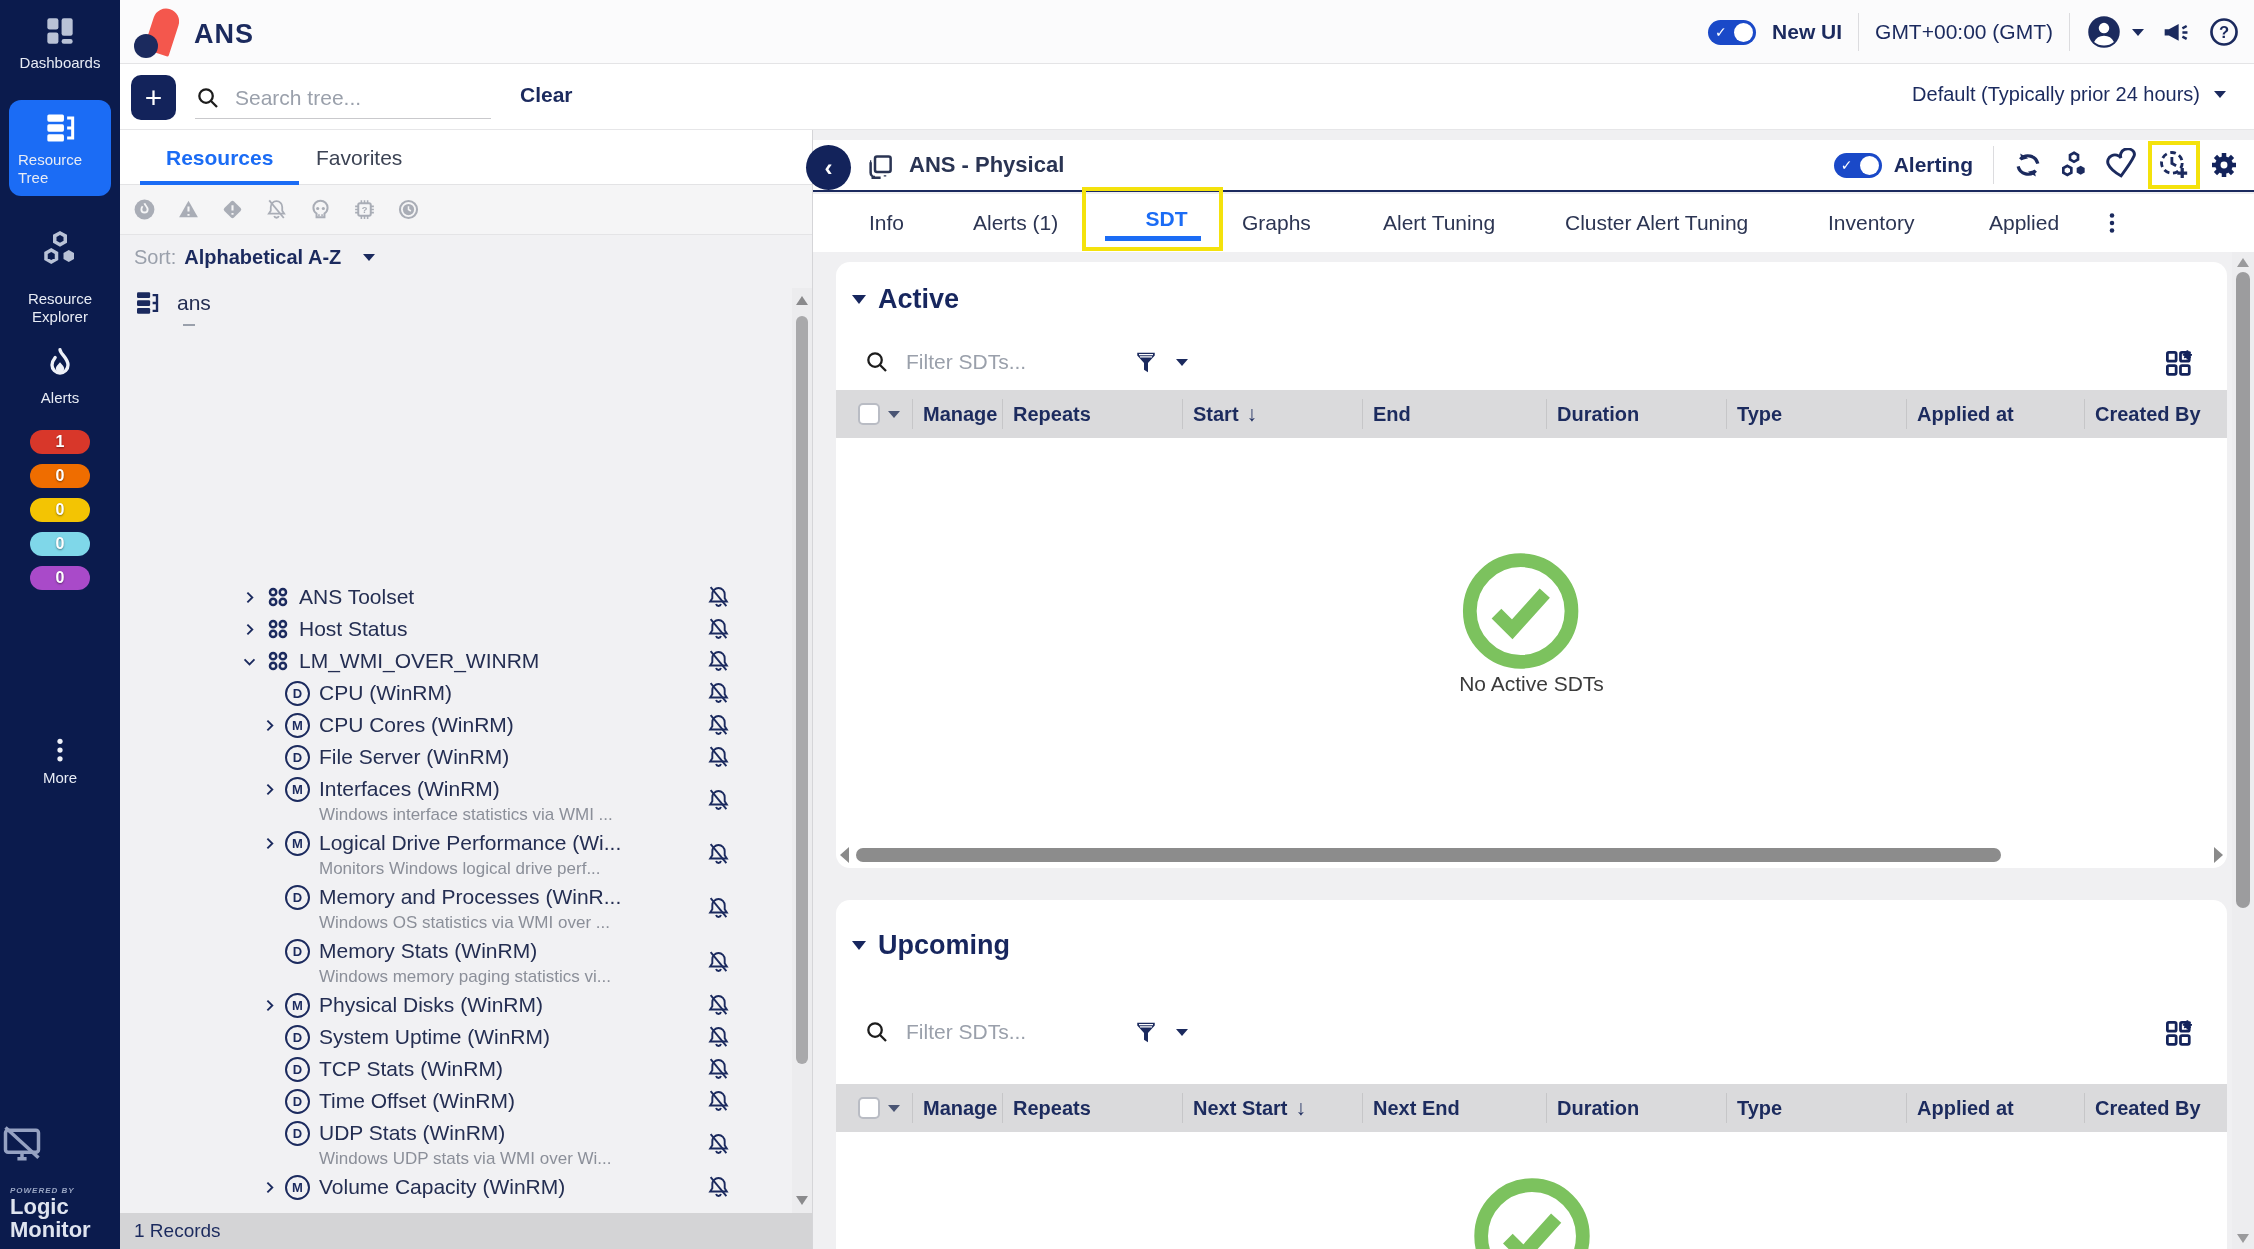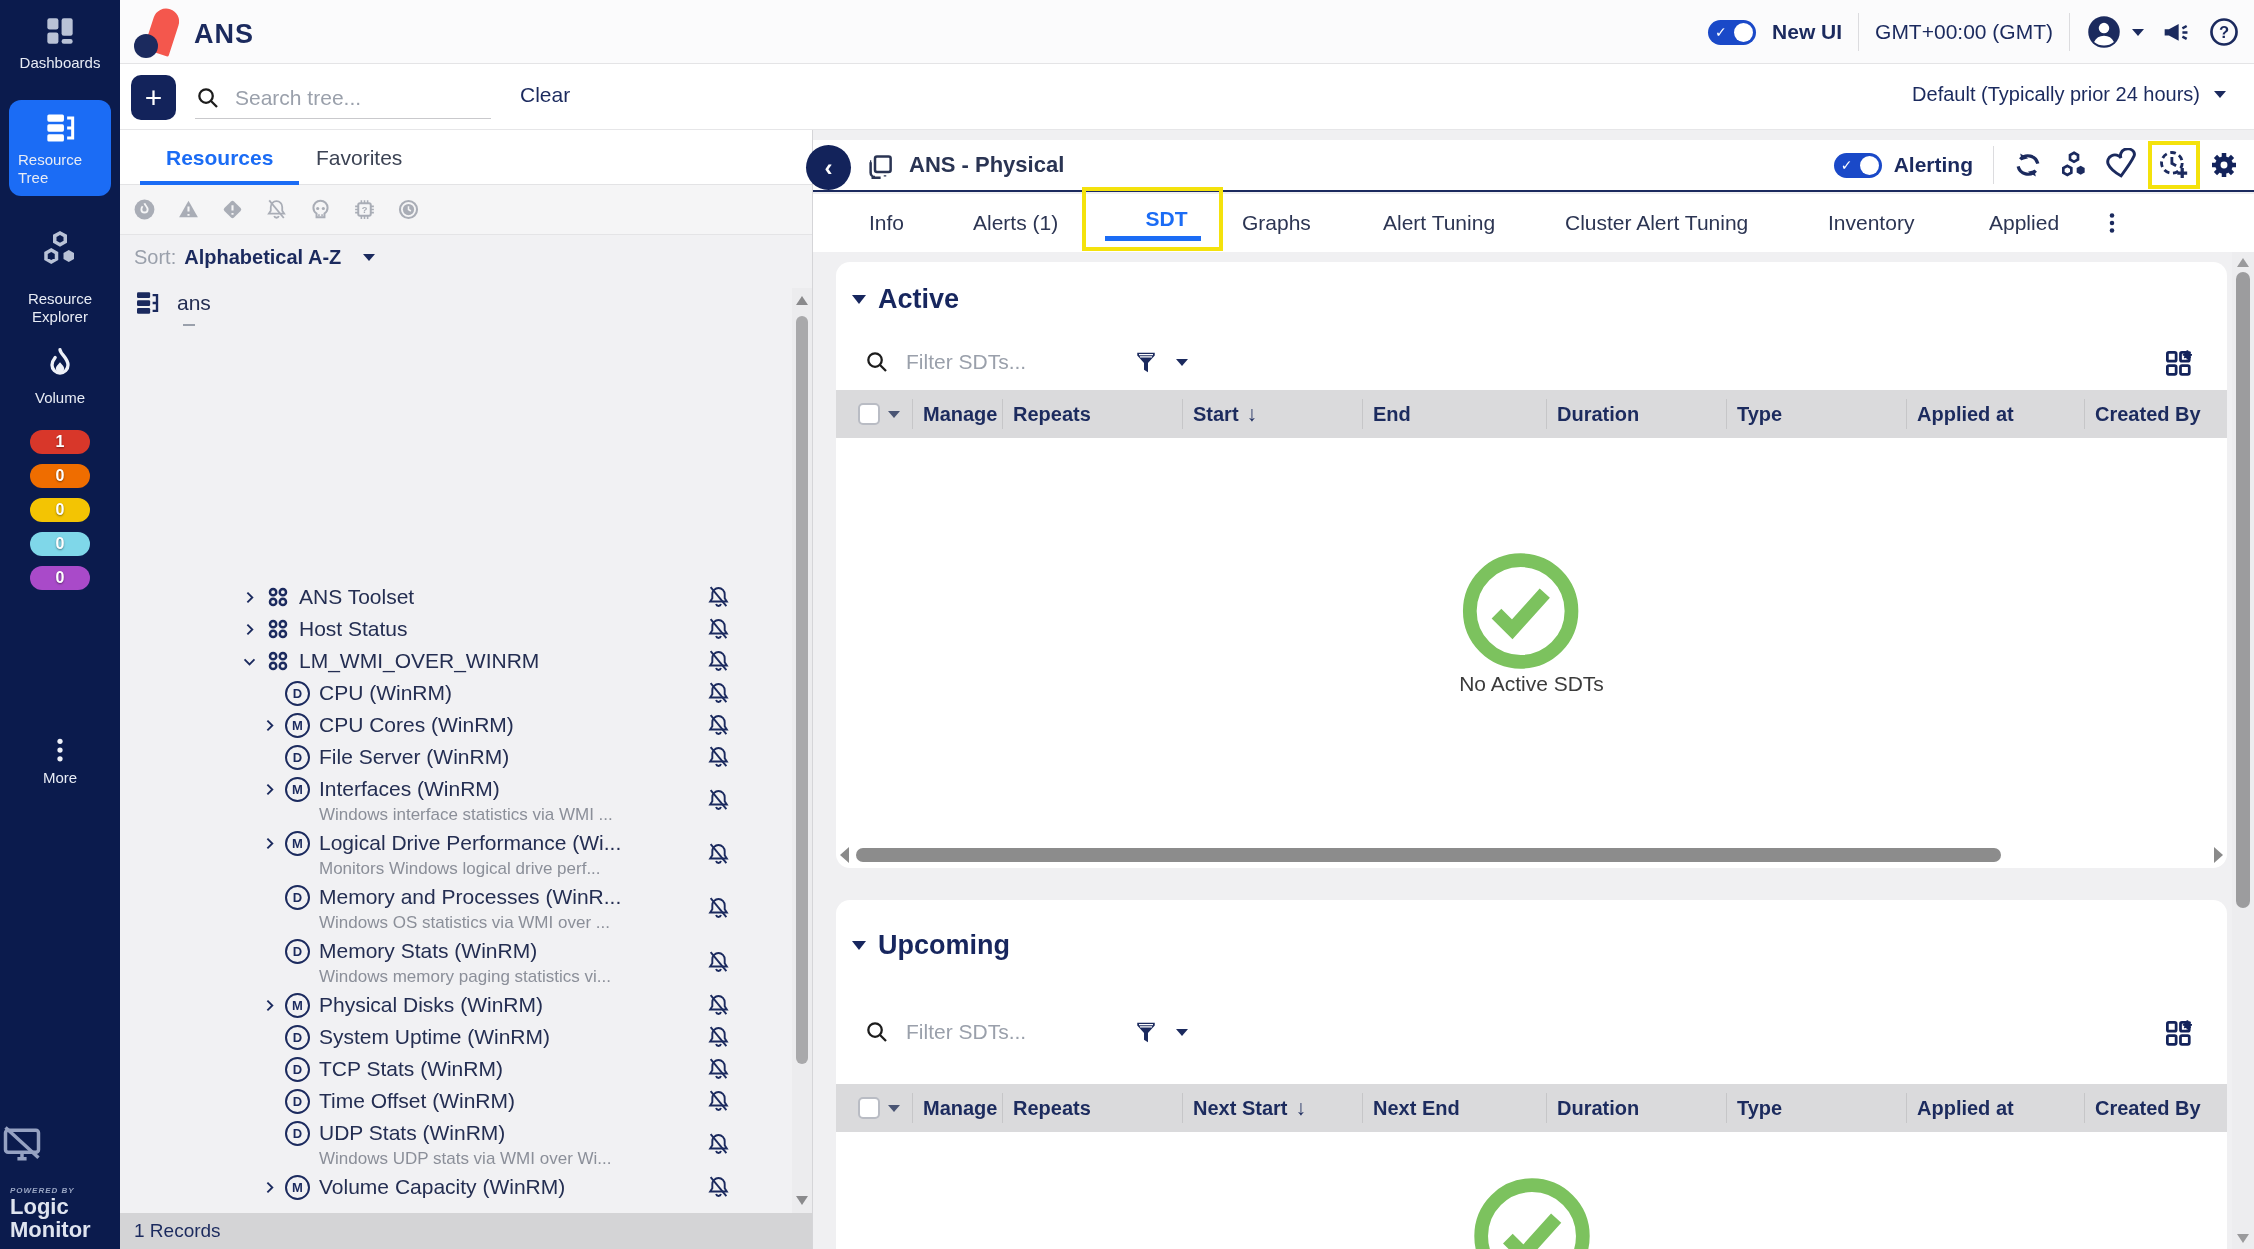--- a/index.html
+++ b/index.html
@@ -36,21 +36,21 @@
   .tb-text{font-size:21px;font-weight:700;color:#1b2a5e;}
   .tb-text.normal{font-weight:400;}
 
   
   .toolbar{position:absolute;left:120px;top:65px;right:0;height:65px;background:#fff;border-bottom:1px solid #e6e6e8;}
   .plus-btn{position:absolute;left:11px;top:10px;width:45px;height:45px;background:#13235b;border-radius:10px;
             color:#fff;font-size:30px;display:flex;align-items:center;justify-content:center;font-weight:300;}
   .search-wrap{position:absolute;left:75px;top:12px;width:296px;height:42px;border-bottom:1px solid #c9c9cc;
                display:flex;align-items:center;gap:14px;}
   .ph{font-size:21px;color:#9aa0ab;}
-  .clear-lnk{position:absolute;left:400px;top:18px;font-size:21px;color:#1b2a5e;}
+  .clear-lnk{position:absolute;left:400px;top:18px;font-size:21px;color:#1b2a5e;font-weight:bold;}
   .range-sel{position:absolute;right:28px;top:18px;display:flex;align-items:center;gap:14px;font-size:20px;color:#1b2a5e;}
 
   
   .tree-panel{position:absolute;left:120px;top:130px;width:693px;bottom:0;background:#f1f1f3;border-right:1px solid #d5d5d8;}
   .tp-tabs{position:absolute;left:0;top:0;right:0;height:55px;background:#fff;border-bottom:1px solid #e3e3e5;}
   .tp-tab{position:absolute;top:0;height:55px;display:flex;align-items:center;font-size:21px;color:#3c4354;}
   .tp-tab.active{color:#1b6cf5;font-weight:700;}
   .tp-tab.active::after{content:"";position:absolute;left:-26px;right:-26px;bottom:0;height:4px;background:#1b6cf5;}
   .tp-icons{position:absolute;left:0;top:55px;right:0;height:50px;background:#f5f5f6;border-bottom:1px solid #e4e4e6;
             display:flex;align-items:center;gap:19px;padding-left:12px;}
@@ -146,21 +146,21 @@
               </g>
               <path d="M17 12.6l3 1.7v3.4l-3 1.7-3-1.7v-3.4z" fill="#b9c2d6"></path>
             </svg></span></span>
       <div class="sb-label" style="width:90px;margin:16px auto 0">Resource Explorer</div>
     </div>
     <div class="sb-item" style="top:345px">
       <span id="ic-flame"><span style="display:inline-block"><svg width="40" height="40" viewBox="0 0 24 24" style="display:block">
               <path d="M12 2.8c.5 3 4.8 5 4.8 9.2a4.8 4.8 0 0 1-9.6 0c0-1.7.7-3 1.9-4.5" fill="none" stroke="#eef1f8" stroke-width="2" stroke-linecap="round"></path>
               <path d="M12 16.6a2.5 2.5 0 0 0 2.5-2.5c0-1.5-1.3-2.3-2.5-3.8-1.2 1.5-2.5 2.3-2.5 3.8a2.5 2.5 0 0 0 2.5 2.5z" fill="#eef1f8"></path>
             </svg></span></span>
-      <div class="sb-label">Volume</div>
+      <div class="sb-label">Alerts</div>
     </div>
     <div class="badges" id="badges">
         <div class="badge" style="background: rgb(216, 55, 42);">1</div>
         <div class="badge" style="background: rgb(239, 109, 0);">0</div>
         <div class="badge" style="background: rgb(243, 196, 3);">0</div>
         <div class="badge" style="background: rgb(127, 215, 233);">0</div>
         <div class="badge" style="background: rgb(169, 74, 201);">0</div>
       </div>
     <div class="sb-item" style="top:735px">
       <span id="ic-more"><span style="display:inline-block"><svg width="30" height="30" viewBox="0 0 24 24" style="display:block">

